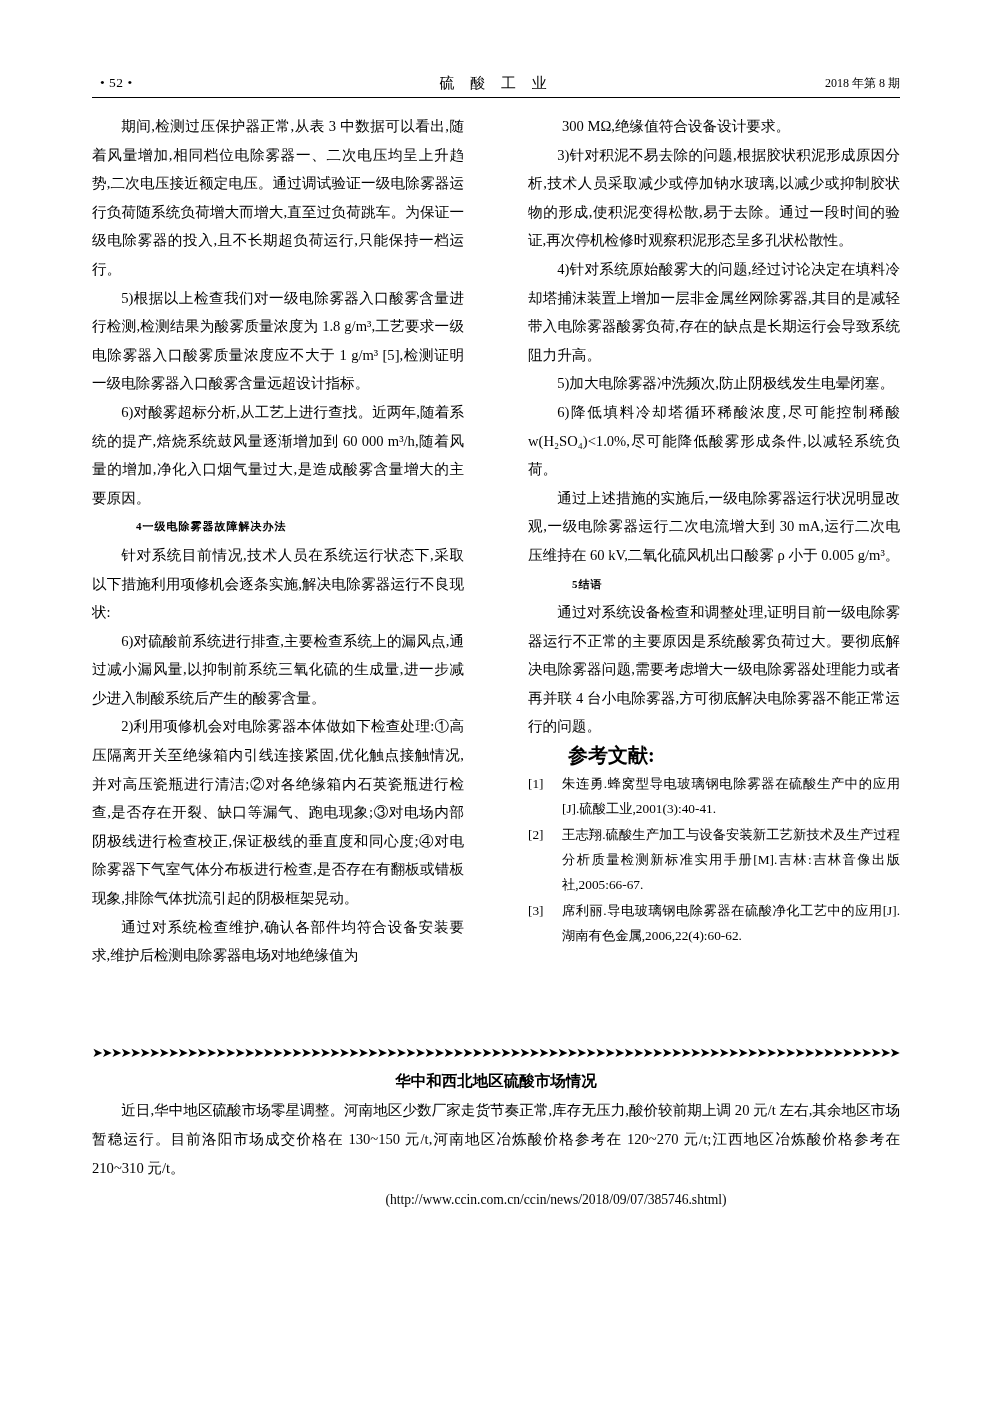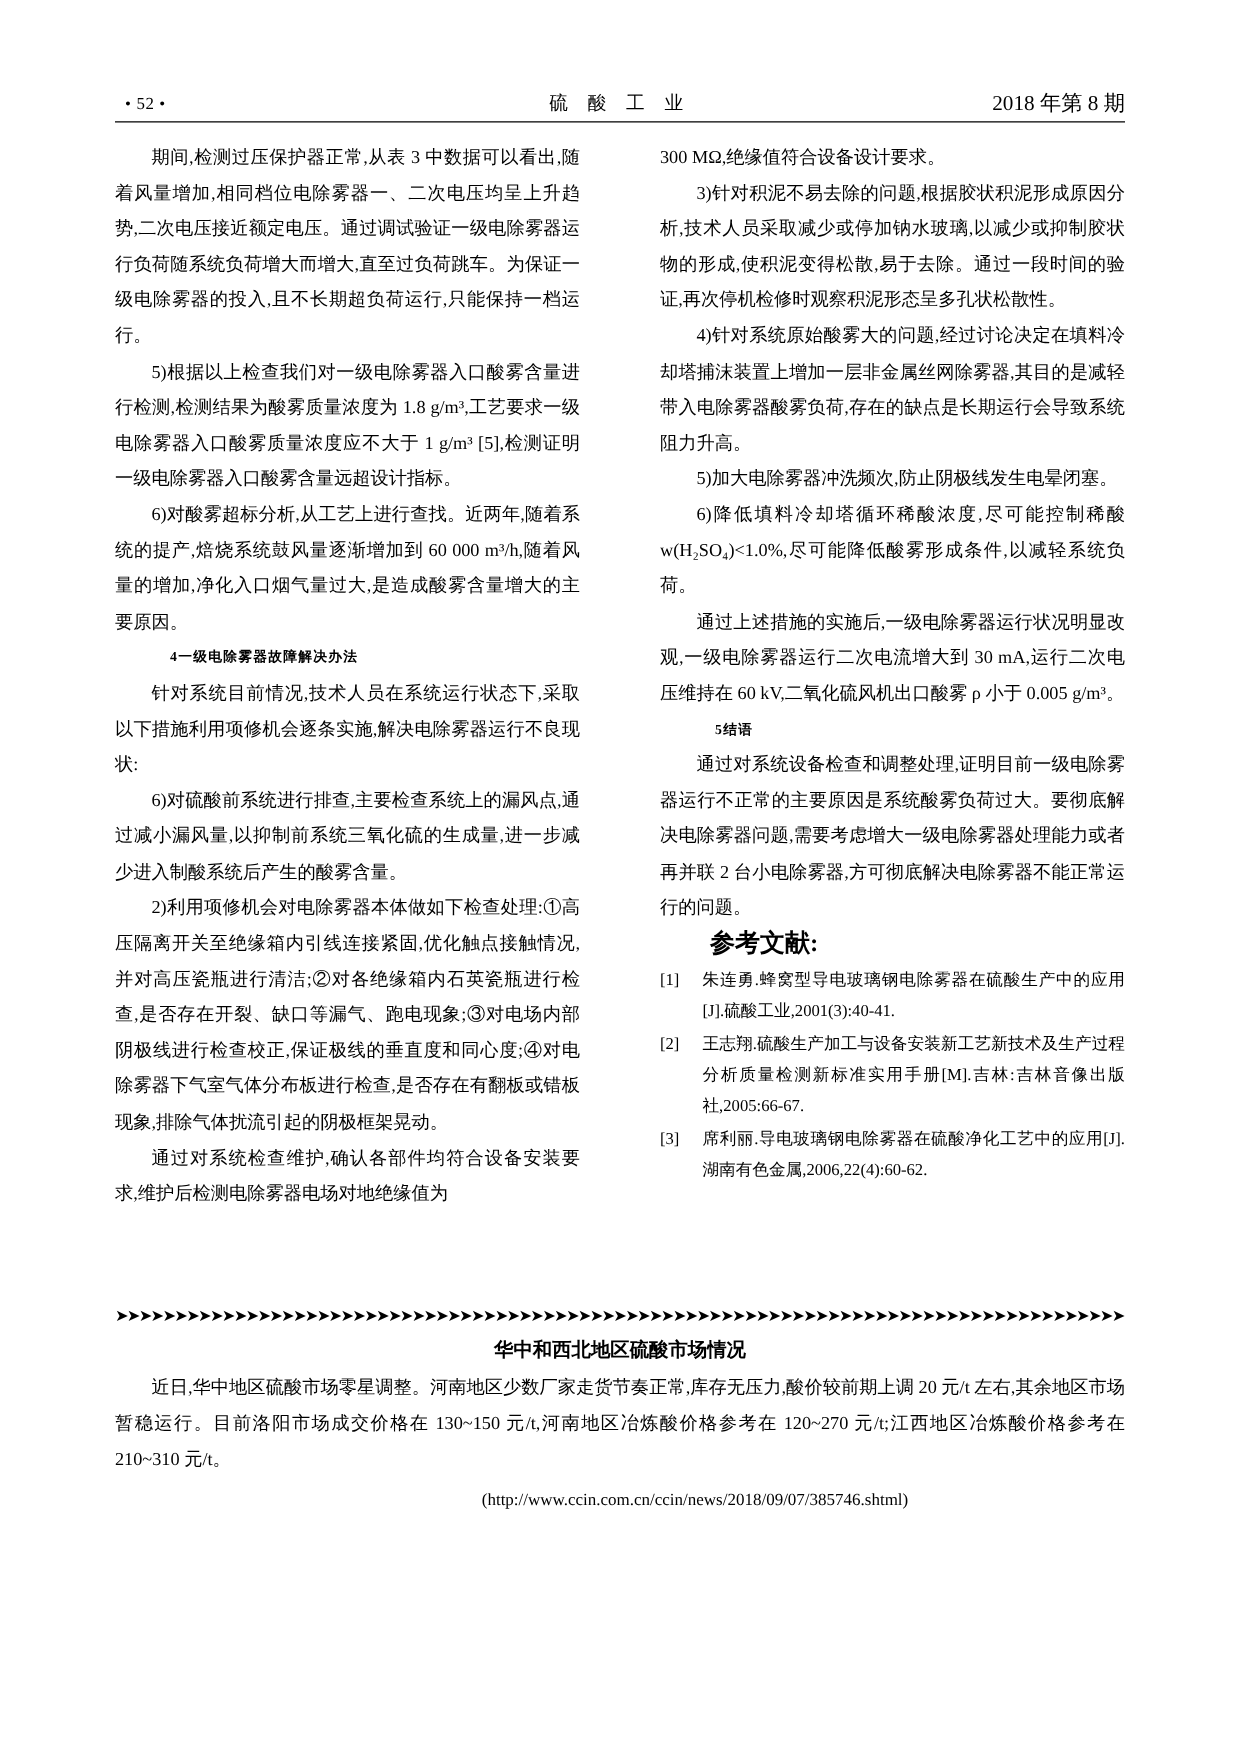--- a/index.html
+++ b/index.html
@@ -42,21 +42,21 @@
     left: 0;
     right: 0;
     text-align: center;
     letter-spacing: 6px;
     font-size: 15px;
   }
   .rh-right {
     position: absolute;
     right: 0;
     top: 0;
-    font-size: 17px;
+    font-size: 12px;
   }
   .head-rule {
     position: absolute;
     top: 97px;
     left: 92px;
     width: 808px;
     height: 1px;
     background: #000;
   }
   
@@ -72,21 +72,21 @@
     font-size: 14.6px;
     line-height: 28.6px;
     text-align: justify;
     text-justify: inter-ideograph;
   }
   .col.left { margin-right: 64px; }
   .col p {
     margin: 0;
     text-indent: 2em;
   }
-  .col p.noindent { text-indent: 0; }
+  .col p.noindent { text-indent: 0; margin-left: 34px; }
   .sec-head {
     margin: 9px 0 4px 0;
     font-size: 11px;
     font-weight: bold;
     text-indent: 0;
     letter-spacing: 1px;
   }
   .sec-head .num {
     display: inline-block;
     min-width: 26px;
@@ -192,21 +192,21 @@
       <p>3)针对积泥不易去除的问题,根据胶状积泥形成原因分析,技术人员采取减少或停加钠水玻璃,以减少或抑制胶状物的形成,使积泥变得松散,易于去除。通过一段时间的验证,再次停机检修时观察积泥形态呈多孔状松散性。</p>
       <p>4)针对系统原始酸雾大的问题,经过讨论决定在填料冷却塔捕沫装置上增加一层非金属丝网除雾器,其目的是减轻带入电除雾器酸雾负荷,存在的缺点是长期运行会导致系统阻力升高。</p>
       <p>5)加大电除雾器冲洗频次,防止阴极线发生电晕闭塞。</p>
       <p>6)降低填料冷却塔循环稀酸浓度,尽可能控制稀酸 w(H₂SO₄)&lt;1.0%,尽可能降低酸雾形成条件,以减轻系统负荷。</p>
       <p>通过上述措施的实施后,一级电除雾器运行状况明显改观,一级电除雾器运行二次电流增大到 30 mA,运行二次电压维持在 60 kV,二氧化硫风机出口酸雾 ρ 小于 0.005 g/m³。</p>
 
       <p class="sec-head">
         <span class="num">5</span><span>结语</span>
       </p>
 
-      <p>通过对系统设备检查和调整处理,证明目前一级电除雾器运行不正常的主要原因是系统酸雾负荷过大。要彻底解决电除雾器问题,需要考虑增大一级电除雾器处理能力或者再并联 2 台小电除雾器,方可彻底解决电除雾器不能正常运行的问题。</p>
+      <p>通过对系统设备检查和调整处理,证明目前一级电除雾器运行不正常的主要原因是系统酸雾负荷过大。要彻底解决电除雾器问题,需要考虑增大一级电除雾器处理能力或者再并联 4 台小电除雾器,方可彻底解决电除雾器不能正常运行的问题。</p>
 
       <p class="refs-title">参考文献:</p>
 
       <div class="ref-item">
         <span class="ref-num">[1]</span>
         <span class="ref-text">朱连勇.蜂窝型导电玻璃钢电除雾器在硫酸生产中的应用[J].硫酸工业,2001(3):40-41.</span>
       </div>
       <div class="ref-item">
         <span class="ref-num">[2]</span>
         <span class="ref-text">王志翔.硫酸生产加工与设备安装新工艺新技术及生产过程分析质量检测新标准实用手册[M].吉林:吉林音像出版社,2005:66-67.</span>

